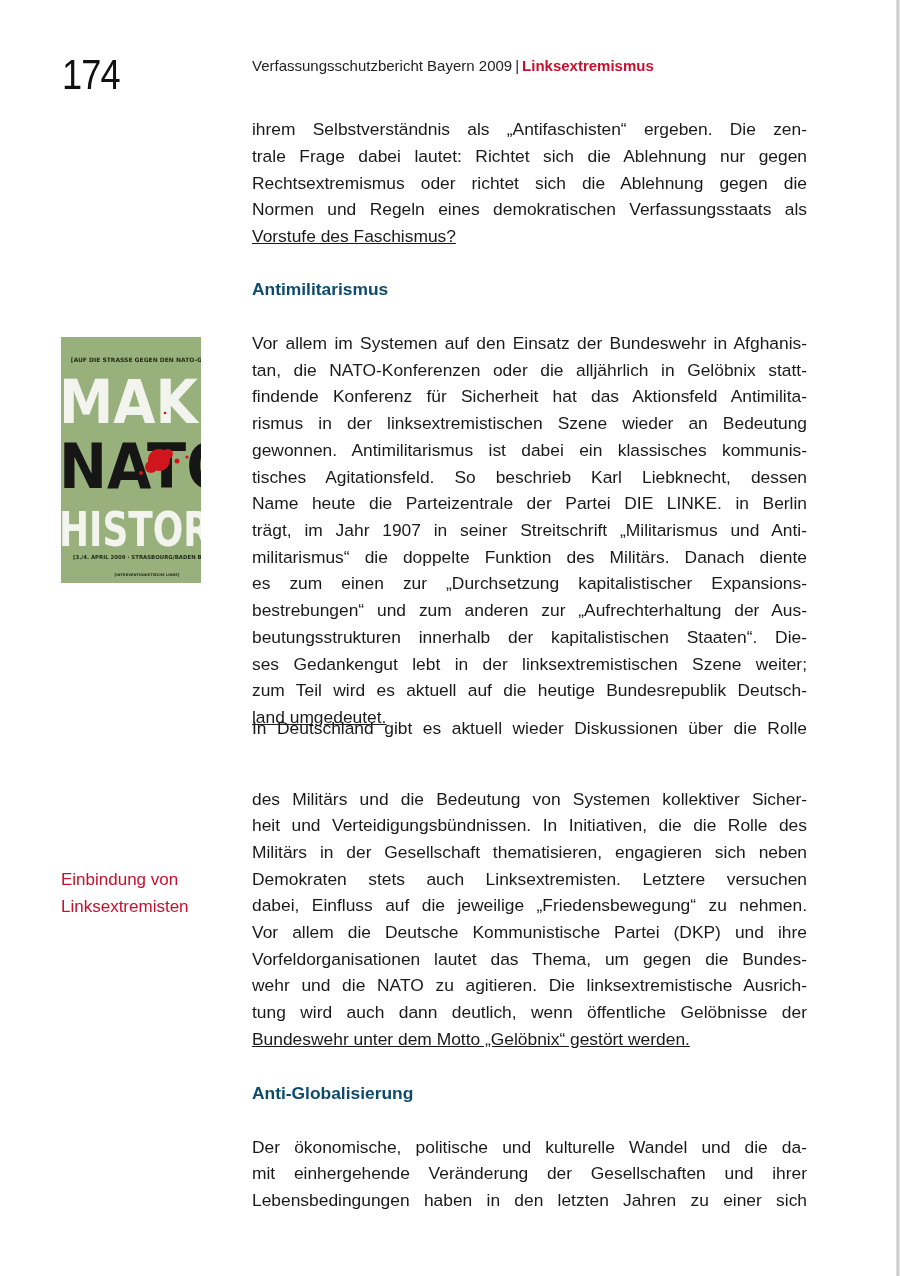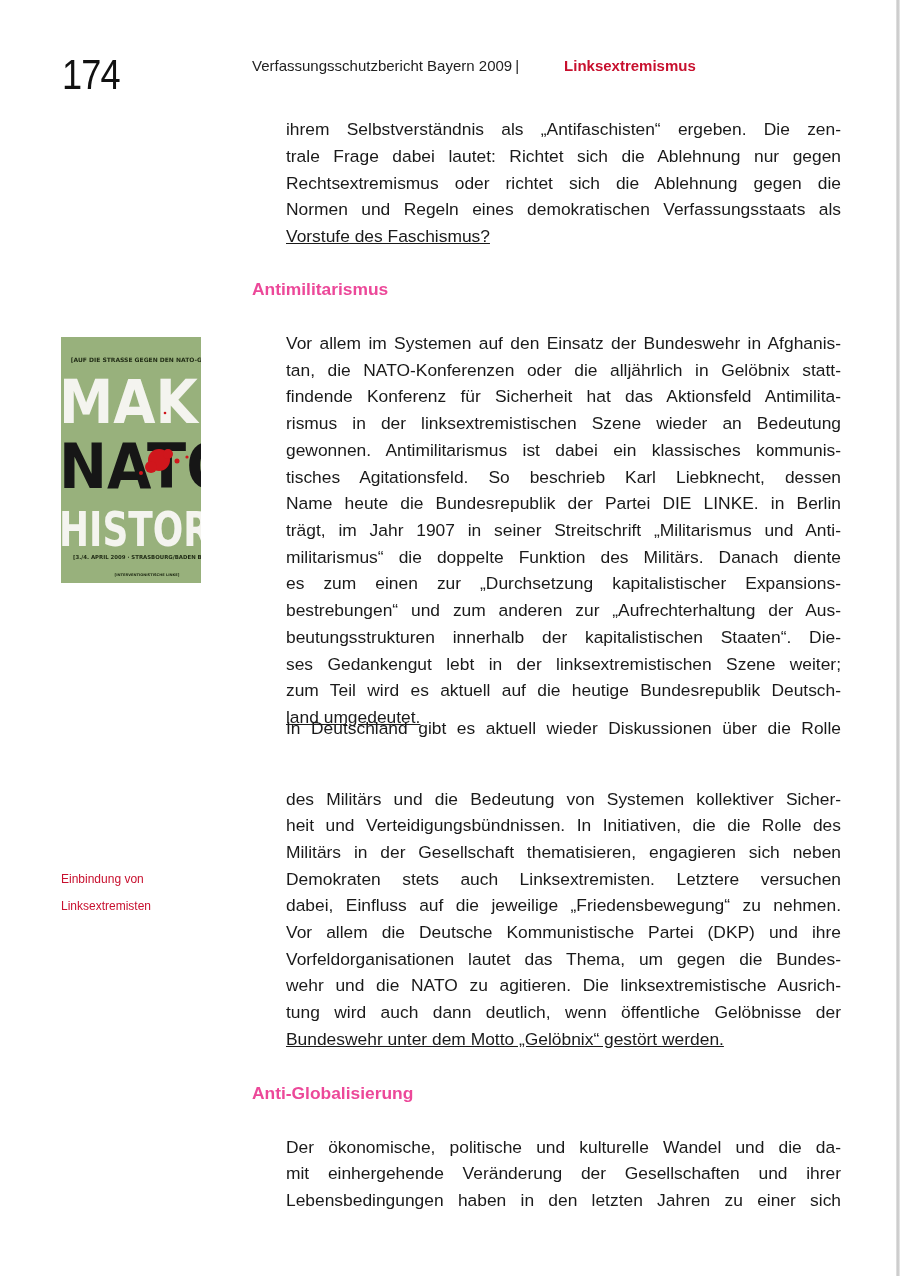--- a/index.html
+++ b/index.html
@@ -42,52 +42,50 @@
       line-height: 18px;
       white-space: nowrap;
       color: #222;
     }
     .running-header .sep {
       margin: 0 3px;
     }
     .running-header .section {
       color: #c8102e;
       font-weight: bold;
-      margin-left: 42px;
     }
     .line {
       position: absolute;
       left: 252px;
       width: 555px;
       font-size: 17.4px;
       line-height: 24px;
       white-space: nowrap;
       text-align: justify;
       text-align-last: justify;
       color: #1a1a1a;
-      margin-left: 34px;
     }
     .line.last {
       text-align-last: left;
       text-decoration: underline;
     }
     .heading {
       position: absolute;
       left: 252px;
       font-size: 17.4px;
       line-height: 24px;
       font-weight: bold;
-      color: #ec4899;
+      color: #0c4a6e;
       white-space: nowrap;
     }
     .margin-note {
       position: absolute;
       left: 61px;
       top: 866px;
-      font-size: 12px;
+      font-size: 17px;
       line-height: 27px;
       color: #c8102e;
     }
     .margin-note div {
       white-space: nowrap;
     }
     .poster {
       position: absolute;
       left: 61px;
       top: 337px;
@@ -143,21 +141,21 @@
 <div class="line last" style="top:224px">Vorstufe des Faschismus?</div>
 
 <div class="heading" style="top:277px">Antimilitarismus</div>
 
 <div class="line" style="top:331px">Vor allem im Systemen auf den Einsatz der Bundeswehr in Afghanis-</div>
 <div class="line" style="top:358px">tan, die NATO-Konferenzen oder die alljährlich in Gelöbnix statt-</div>
 <div class="line" style="top:384px">findende Konferenz für Sicherheit hat das Aktionsfeld Antimilita-</div>
 <div class="line" style="top:411px">rismus in der linksextremistischen Szene wieder an Bedeutung</div>
 <div class="line" style="top:438px">gewonnen. Antimilitarismus ist dabei ein klassisches kommunis-</div>
 <div class="line" style="top:465px">tisches Agitationsfeld. So beschrieb Karl Liebknecht, dessen</div>
-<div class="line" style="top:491px">Name heute die Bundesrepublik der Partei DIE LINKE. in Berlin</div>
+<div class="line" style="top:491px">Name heute die Parteizentrale der Partei DIE LINKE. in Berlin</div>
 <div class="line" style="top:518px">trägt, im Jahr 1907 in seiner Streitschrift „Militarismus und Anti-</div>
 <div class="line" style="top:545px">militarismus“ die doppelte Funktion des Militärs. Danach diente</div>
 <div class="line" style="top:571px">es zum einen zur „Durchsetzung kapitalistischer Expansions-</div>
 <div class="line" style="top:598px">bestrebungen“ und zum anderen zur „Aufrechterhaltung der Aus-</div>
 <div class="line" style="top:625px">beutungsstrukturen innerhalb der kapitalistischen Staaten“. Die-</div>
 <div class="line" style="top:652px">ses Gedankengut lebt in der linksextremistischen Szene weiter;</div>
 <div class="line" style="top:678px">zum Teil wird es aktuell auf die heutige Bundesrepublik Deutsch-</div>
 <div class="line last" style="top:705px">land umgedeutet.</div>
 
 <div class="line" style="top:716px">In Deutschland gibt es aktuell wieder Diskussionen über die Rolle</div>

